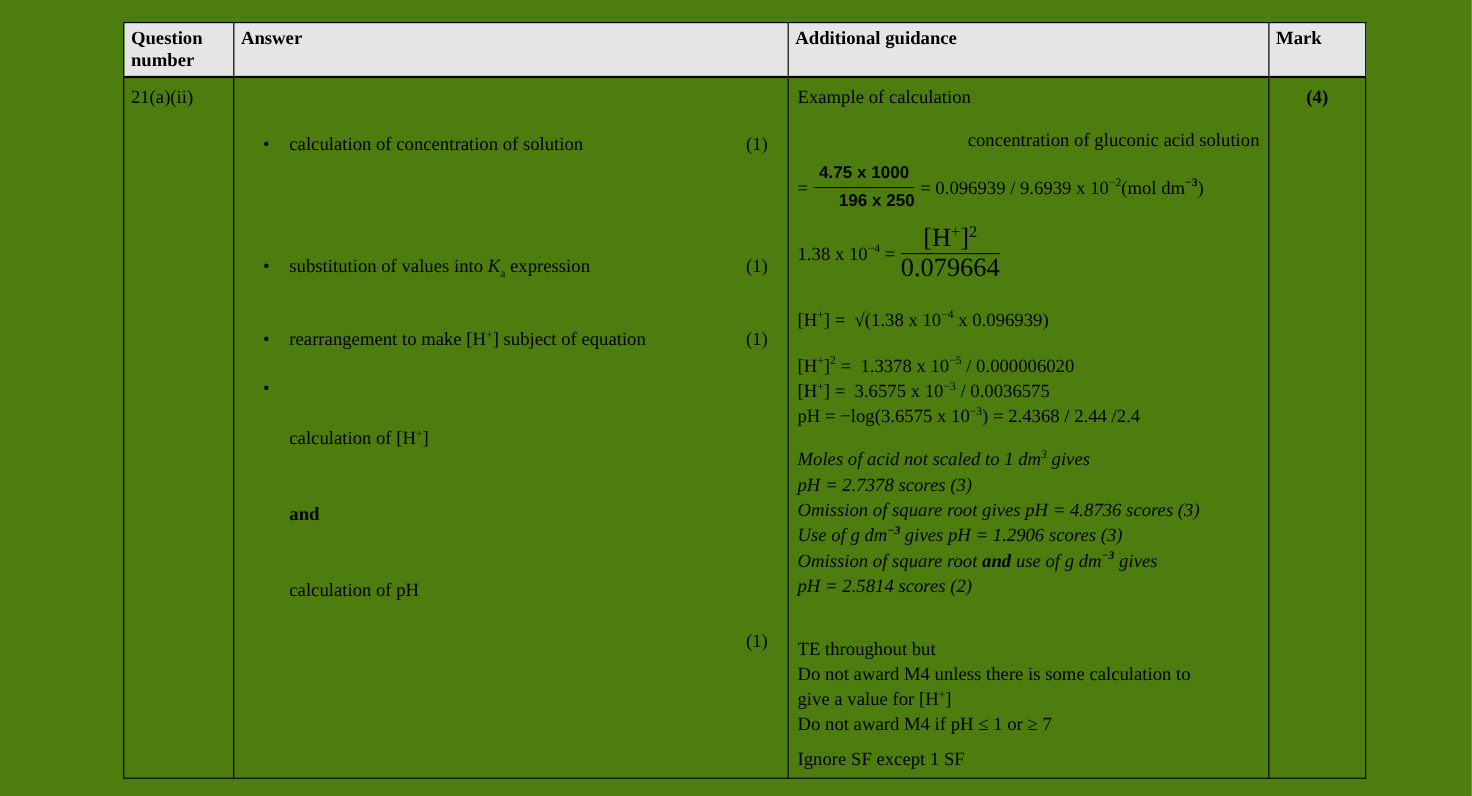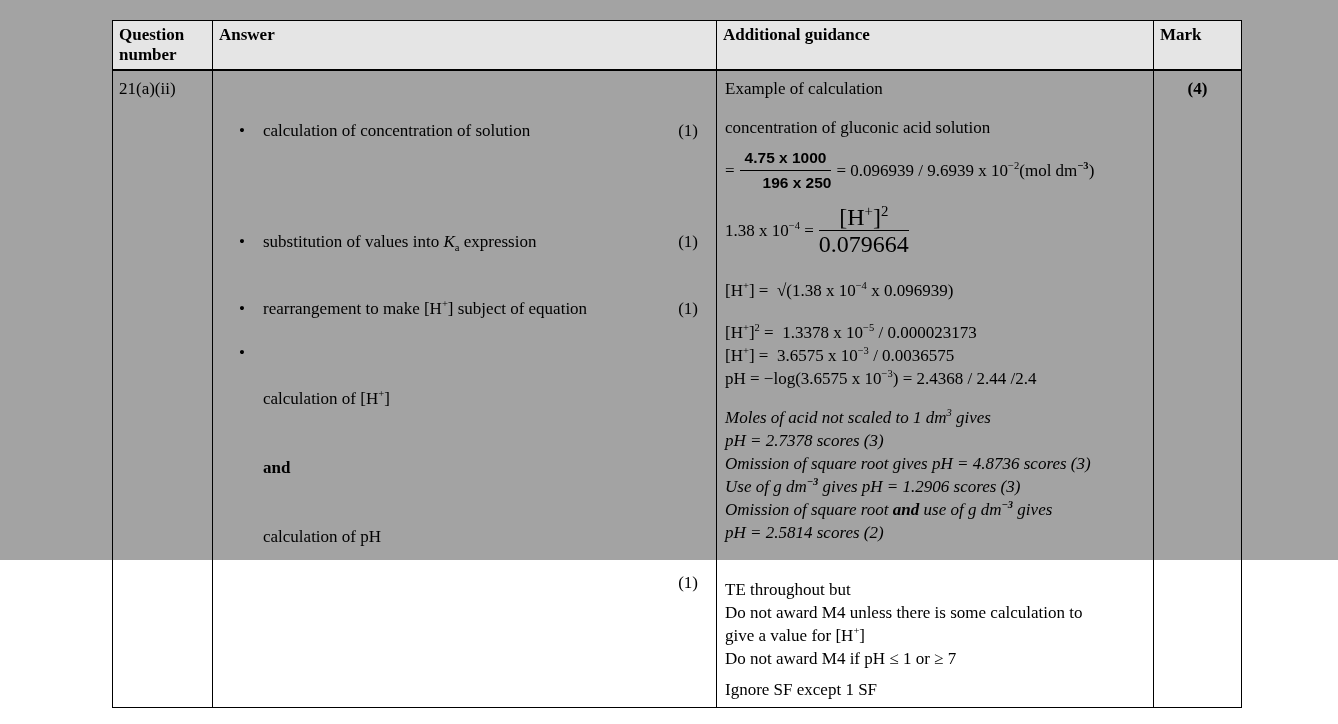--- a/index.html
+++ b/index.html
@@ -3,21 +3,21 @@
 <meta charset="utf-8">
 <style>
   * { margin:0; padding:0; box-sizing:border-box; }
   html,body { background:#ffffff; }
   body {
     width:1338px; height:724px;
     font-family:"Liberation Serif", serif;
     color:var(--text, #000000);
     overflow:hidden;
   }
-  .page { position:relative; width:1338px; height:560px; background:#a3a3a3; }
+  .page { position:relative; width:1338px; height:724px; background:#4d7c0f; }
 
   table.ms-table {
     position:absolute; left:112px; top:20px; width:1129px;
     border-collapse:collapse; table-layout:fixed;
   }
   th, td { border:1px solid var(--border, #000000); vertical-align:top; text-align:left; }
   thead th {
     background:var(--header_bg, #e5e5e5);
     font-weight:bold; font-size:17px; line-height:20px;
     padding:4px 6px;
@@ -36,21 +36,21 @@
   .bline { display:block; white-space:pre-wrap; }
   .bmark { position:absolute; right:12px; bottom:0; }
   .b1 { margin-top:42px; }
   .b2 { margin-top:88px; }
   .b3 { margin-top:44px; }
   .b4 { margin-top:21px; }
 
   
   .guidance-cell { padding:6px 8px 6px 8px; }
   .g-line { white-space:pre-wrap; }
-  .g-conc  { margin-top:16px; }
+  .g-conc  { margin-top:16px;text-align:right; }
   .g-sqrt  { margin-top:24px; }
   .g-calc  { margin-top:19px; }
   .g-alt   { margin-top:16px;font-style:italic; }
   .g-te    { margin-top:34px; }
   .g-final { margin-top:8px; }
 
   .equation { display:flex; align-items:center; }
   .eq1 { margin-top:9px; }
   .eq2 { margin-top:13px; }
   .eq-part { white-space:pre-wrap; }
@@ -133,21 +133,21 @@
             <span class="eq-part"><span>1.38 x 10</span><sup>−4</sup><span> =</span></span>
             <span class="frac frac-serif">
               <span class="fnum"><span>[H</span><sup>+</sup><span>]</span><sup>2</sup></span>
               <span class="fden"><span>0.079664</span></span>
             </span>
           </div>
 
           <div class="g-line g-sqrt"><span>[H</span><sup>+</sup><span>] =  √(1.38 x 10</span><sup>−4</sup><span> x 0.096939)</span></div>
 
           <div class="g-calc">
-            <div class="g-line"><span>[H</span><sup>+</sup><span>]</span><sup>2</sup><span> =  1.3378 x 10</span><sup>−5</sup><span> / 0.000023173</span></div>
+            <div class="g-line"><span>[H</span><sup>+</sup><span>]</span><sup>2</sup><span> =  1.3378 x 10</span><sup>−5</sup><span> / 0.000006020</span></div>
             <div class="g-line"><span>[H</span><sup>+</sup><span>] =  3.6575 x 10</span><sup>−3</sup><span> / 0.0036575</span></div>
             <div class="g-line"><span>pH = −log(3.6575 x 10</span><sup>−3</sup><span>) = 2.4368 / 2.44 /2.4</span></div>
           </div>
 
           <div class="g-alt">
             <div class="g-line"><span>Moles of acid not scaled to 1 dm</span><sup>3</sup><span> gives</span></div>
             <div class="g-line"><span>pH = 2.7378 scores (3)</span></div>
             <div class="g-line"><span>Omission of square root gives pH = 4.8736 scores (3)</span></div>
             <div class="g-line"><span>Use of g dm</span><sup style="font-weight: bold;">−3</sup><span> gives pH = 1.2906 scores (3)</span></div>
             <div class="g-line"><span>Omission of square root </span><span style="font-weight: bold;">and</span><span> use of g dm</span><sup style="font-weight: bold;">−3</sup><span> gives</span></div>

